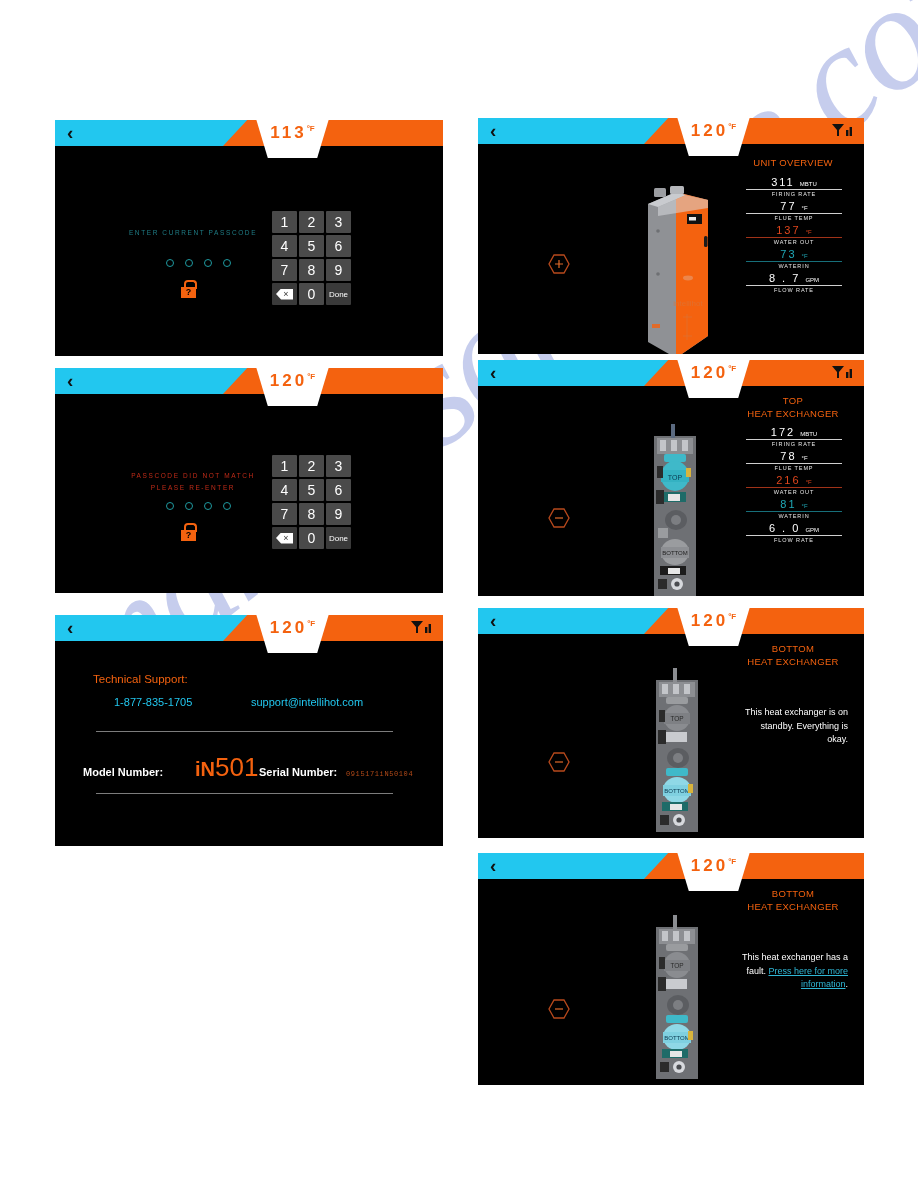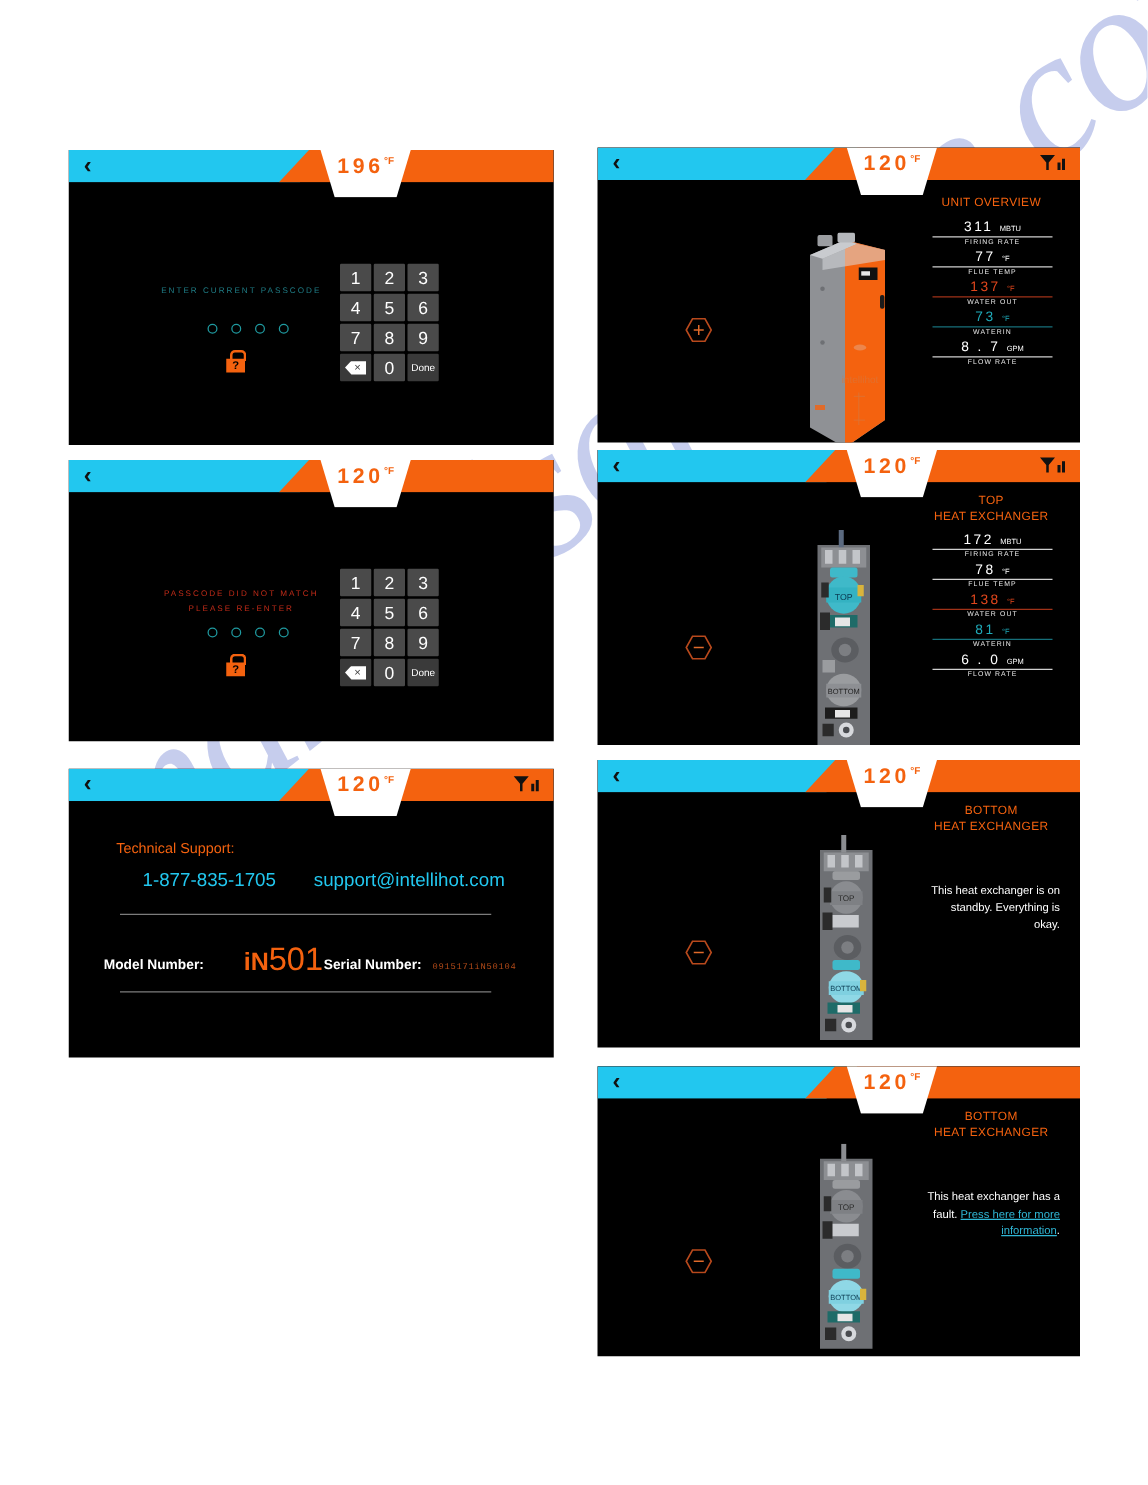--- a/index.html
+++ b/index.html
@@ -56,21 +56,21 @@
   .dot{width:6px;height:6px;border:1px solid #1f9aa0;border-radius:50%;}
   .lock{position:absolute;width:15px;height:18px;}
   .lock .shk{position:absolute;left:3px;top:0;width:9px;height:7px;
              border:2px solid #f4620f;border-bottom:none;border-radius:4px 4px 0 0;}
   .lock .bdy{position:absolute;left:0;top:7px;width:15px;height:11px;background:#f4620f;
              display:flex;align-items:center;justify-content:center;
              color:#000;font-size:9px;font-weight:700;line-height:11px;}
 
   
   .sup-title{position:absolute;color:#f4620f;font-size:11.5px;}
-  .sup-link{position:absolute;color:#22c7ef;font-size:15px;cursor:pointer;}
+  .sup-link{position:absolute;color:#22c7ef;font-size:11px;cursor:pointer;}
   .rule{position:absolute;height:1px;background:#7c7c7c;}
   .lbl-w{position:absolute;color:#fff;font-size:11px;font-weight:700;}
   .model-i{color:#f4620f;font-size:20px;font-weight:700;}
   .model-n{color:#f4620f;font-size:26px;font-weight:400;}
   .serial-v{position:absolute;color:#b24a18;font-size:7px;letter-spacing:.6px;
             font-family:"Liberation Mono",monospace;}
 
   
   .sect-title{position:absolute;color:#f4620f;font-size:9.5px;text-align:center;
               line-height:13px;letter-spacing:.3px;}
@@ -98,21 +98,21 @@
 <body>
 
 <div class="watermark">manualsarchive.com</div>
 
 <div class="panel" style="left:55px;top:120px;width:388px;height:236px;">
   <div class="hdr">
     <div class="cyan" style="width:210px;"></div>
     <div class="orange" style="width:220px;"></div>
     <div class="notch" style="left:190px;width:95px;">
       <div class="temp">
-        <span>196</span><span class="deg">°F</span>
+        <span>113</span><span class="deg">°F</span>
       </div>
     </div>
     <div class="back">‹</div>
   </div>
   <div class="body" style="height:210px;">
     <div class="prompt teal" style="left:58px;top:83px;width:160px;">ENTER CURRENT PASSCODE</div>
     <div class="dots" style="left:111px;top:113px;">
       <div class="dot"></div>
       <div class="dot"></div>
       <div class="dot"></div>
@@ -355,21 +355,21 @@
         <div class="val"><span>172</span> <span class="u">MBTU</span></div>
         <div class="bar"></div>
         <div class="cap">FIRING RATE</div>
       </div>
       <div class="metric">
         <div class="val"><span>78</span> <span class="u">°F</span></div>
         <div class="bar"></div>
         <div class="cap">FLUE TEMP</div>
       </div>
       <div class="metric out">
-        <div class="val"><span>138</span> <span class="u">°F</span></div>
+        <div class="val"><span>216</span> <span class="u">°F</span></div>
         <div class="bar"></div>
         <div class="cap">WATER OUT</div>
       </div>
       <div class="metric in">
         <div class="val"><span>81</span> <span class="u">°F</span></div>
         <div class="bar"></div>
         <div class="cap">WATERIN</div>
       </div>
       <div class="metric">
         <div class="val"><span>6 . 0</span> <span class="u">GPM</span></div>

